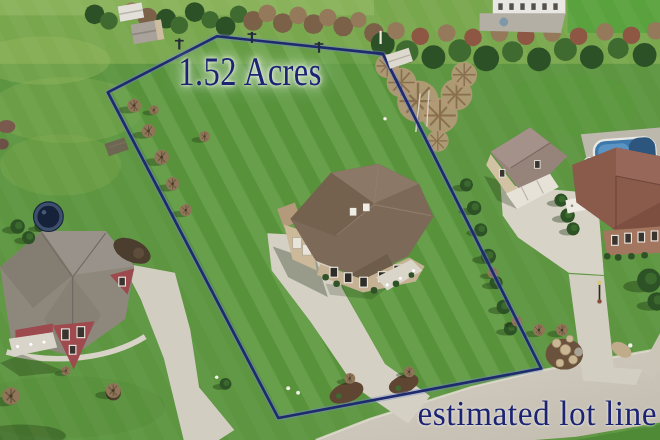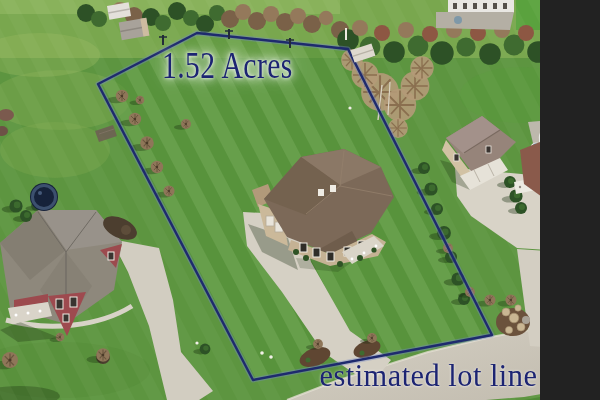--- a/index.html
+++ b/index.html
@@ -1,16 +1,16 @@
 <!DOCTYPE html>
 <html><head>
 <meta charset="utf-8">
 <style>
   html,body{margin:0;padding:0;background:#222;}
-  #stage{position:relative;width:540px;height:400px;overflow:hidden;
+  #stage{position:relative;width:600px;height:400px;overflow:hidden;
          font-family:"Liberation Serif","DejaVu Serif",serif;}
   #stage svg{position:absolute;left:0;top:0;display:block;}
   .photo-label{position:absolute;color:#1c2472;white-space:nowrap;line-height:1;}
   .acres{left:162px;top:47px;font-size:37px;letter-spacing:.5px;
          transform:scaleX(.80);transform-origin:left top;
          text-shadow:0 0 4px #fff,0 0 9px rgba(255,255,255,.95),0 0 16px rgba(255,255,255,.75),0 0 26px rgba(255,255,255,.5);}
   .disclaimer{right:3px;top:359px;font-size:32px;letter-spacing:.5px;
          transform:scaleX(.95);transform-origin:right top;
          text-shadow:0 0 3px rgba(255,255,255,.55),0 1px 2px rgba(255,255,255,.35);}
 </style>

